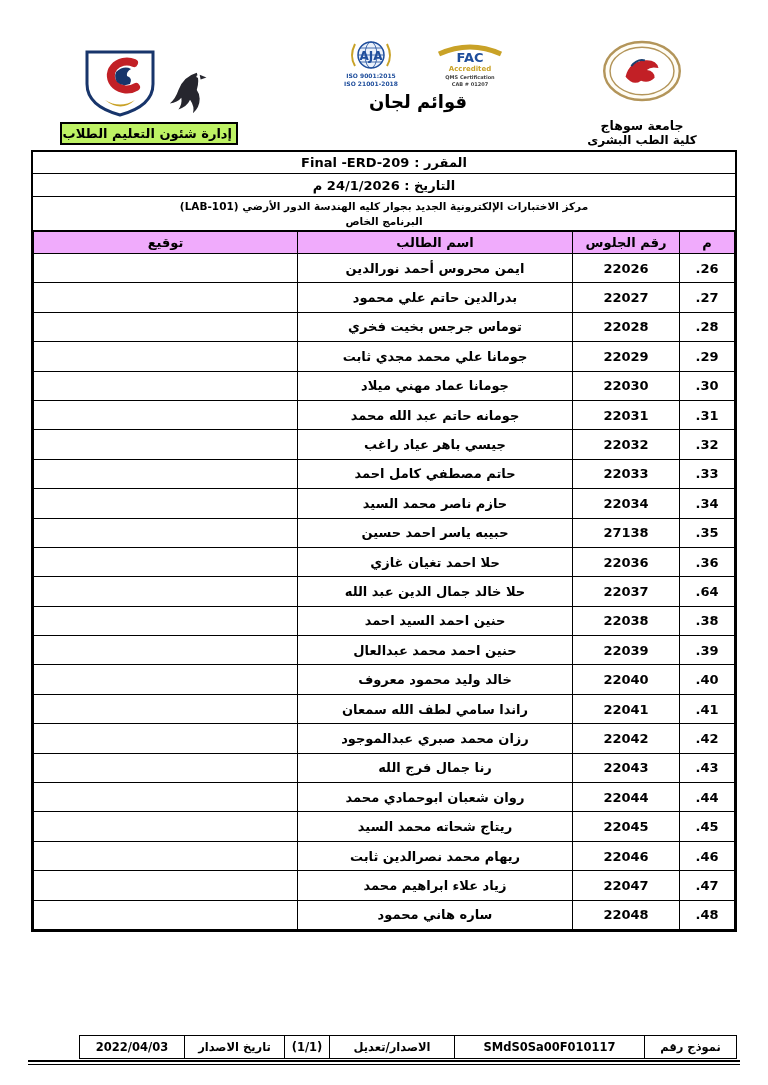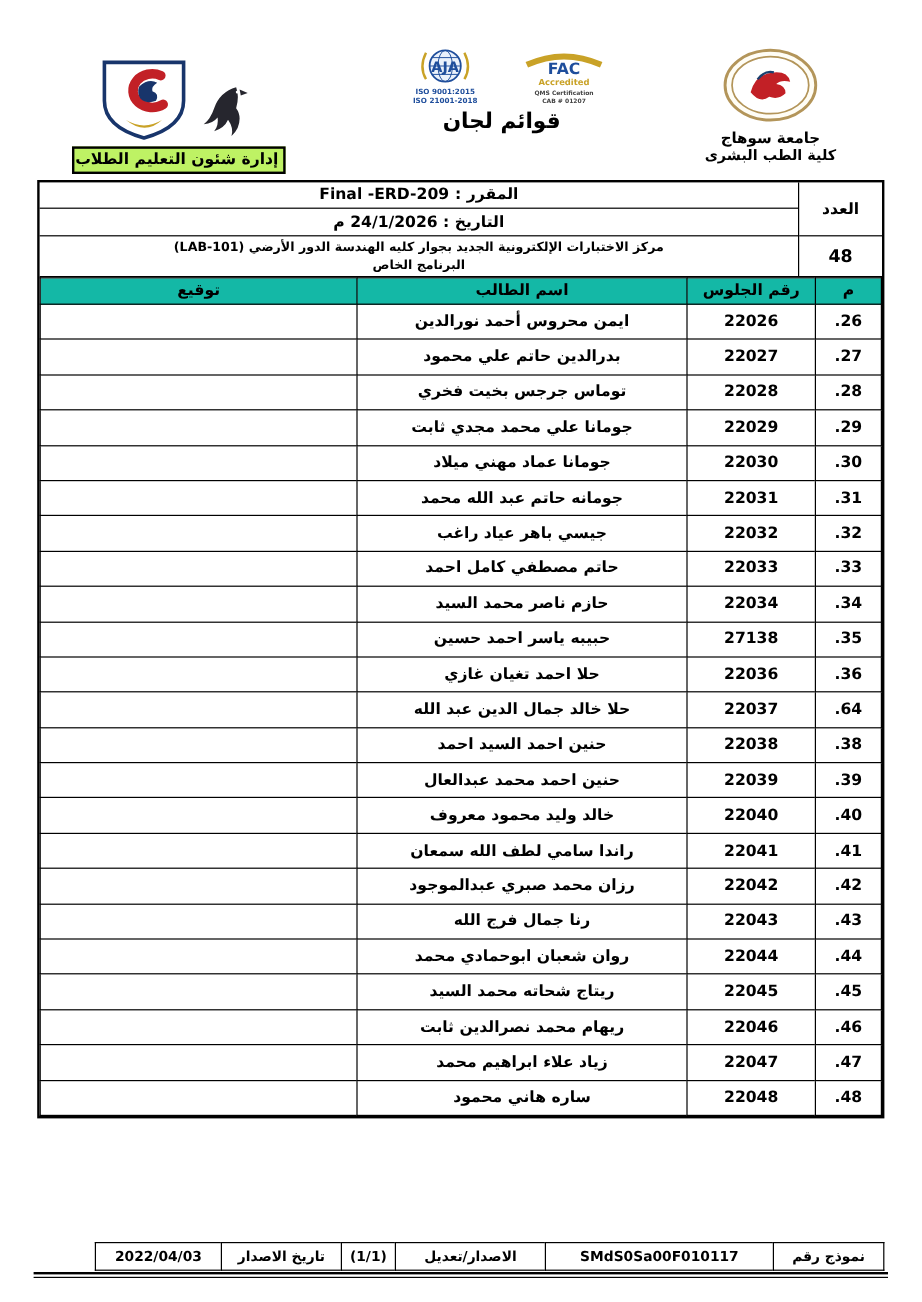--- a/index.html
+++ b/index.html
@@ -9,21 +9,21 @@
     font-family:"DejaVu Sans","Liberation Sans",sans-serif;
     direction:rtl;
     position:relative;
     color:#000;
     font-weight:700;
     overflow:hidden;
   }
 
   
   .right-block { position:absolute; top:40px; right:66px; width:120px; text-align:center; }
-  .right-block .uni { font-size:12.5px; margin-top:1px; }
+  .right-block .uni { font-size:12.5px; margin-top:12px; }
   .right-block .fac { font-size:12px; }
 
   .center-block { position:absolute; top:38px; left:258px; width:320px; text-align:center; }
   .accred { display:flex; justify-content:center; align-items:flex-start; gap:16px; }
   .doc-title { font-size:18px; margin-top:1px; }
   .doc-subtitle { font-size:15px; margin-top:2px; }
 
   .left-block { position:absolute; top:48px; left:60px; width:178px; text-align:center; }
   .left-logos { display:flex; align-items:flex-end; justify-content:center; gap:4px; }
   .admin-box { border:2px solid #000; font-size:13px; padding:2px 4px; margin-top:4px; background:#bef264; white-space:nowrap; }
@@ -45,21 +45,21 @@
 
   .col-course { flex:1; }
   .course-row { height:22px; border-bottom:1px solid #000; display:flex; align-items:center; justify-content:center; gap:5px; font-size:13px; }
   .date-row   { height:23px; border-bottom:1px solid #000; display:flex; align-items:center; justify-content:center; font-size:13px; }
   .loc-row    { height:33px; display:flex; flex-direction:column; align-items:center; justify-content:center; font-size:10.5px; line-height:1.35; }
 
   .latin { direction:ltr; unicode-bidi:embed; }
 
   table.students { width:100%; border-collapse:collapse; table-layout:fixed; }
   table.students th, table.students td { border:1px solid #000; text-align:center; }
-  table.students thead th { background:#14b8a6; height:22px; font-size:13px; }
+  table.students thead th { background:#f0abfc; height:22px; font-size:13px; }
   table.students td { height:29.4px; font-size:13px; }
   .c-no   { width:55px;  font-size:12.5px; }
   .c-seat { width:107px; }
   .c-name { width:275px; }
   .c-sig  { width:auto; }
 
   
   table.footer-table { position:absolute; top:1035px; right:31px; border-collapse:collapse; background:#fff; }
   table.footer-table td { border:1.5px solid #000; height:23px; text-align:center; font-size:11.5px; padding:0 6px; }
   .fw1 { width:92px; } .fw2 { width:190px; } .fw3 { width:125px; }
@@ -122,24 +122,20 @@
       <path d="M36 24 q8 -7 15 -3 q-5 3 -4 7 q6 2 3 8 q-8 3 -13 -2 q-3 -5 -1 -10z" fill="#18356b"></path>
       <path d="M25 52 q15 9 30 0 q-14 13 -30 0z" fill="#c9a227"></path>
     </svg>
   </div>
   <div class="admin-box">إدارة شئون التعليم الطلاب</div>
 </div>
 
 <div class="main-table">
 
   <div class="info">
-    <div class="col-count">
-      <div class="count-label">العدد</div>
-      <div class="count-value">48</div>
-    </div>
     <div class="col-course">
       <div class="course-row">
         <span>المقرر :</span>
         <span class="latin">Final -ERD-209</span>
       </div>
       <div class="date-row">التاريخ : 24/1/2026 م</div>
       <div class="loc-row">
         <div>مركز الاختبارات الإلكترونية الجديد بجوار كليه الهندسة الدور الأرضي (LAB-101)</div>
         <div>البرنامج الخاص</div>
       </div>

